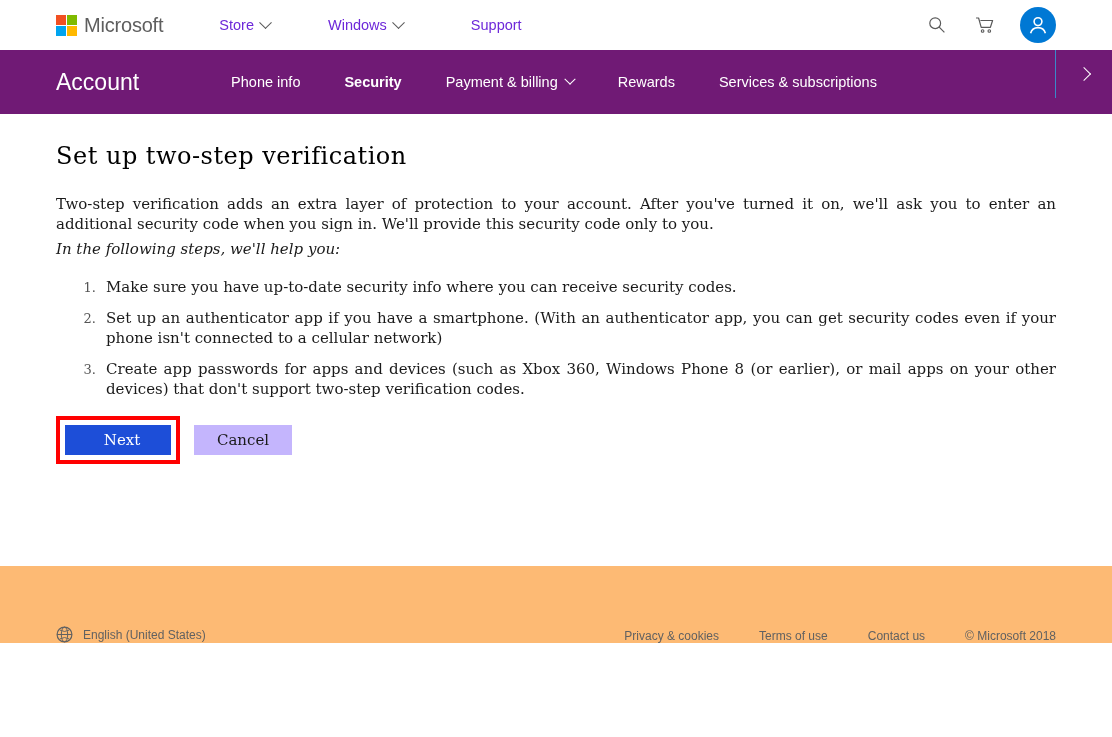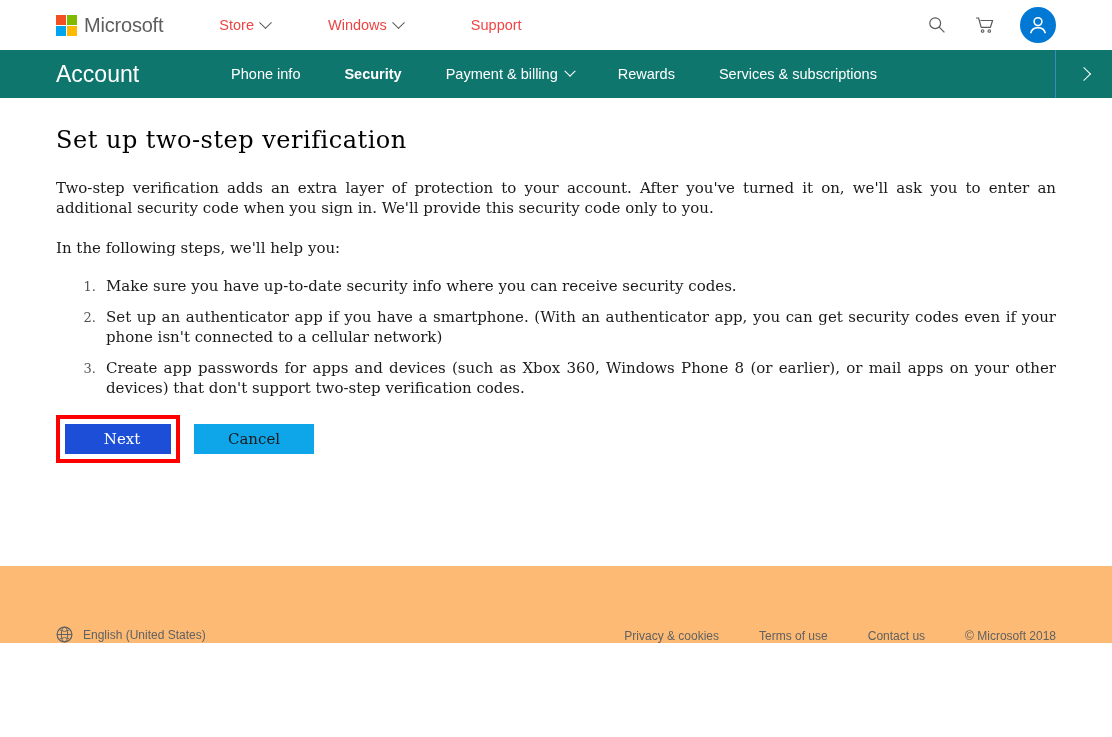--- a/index.html
+++ b/index.html
@@ -50,21 +50,21 @@
     line-height: 1;
     white-space: nowrap;
   }
   .top-nav {
     display: flex;
     align-items: center;
     margin-left: 42px;
   }
   .top-nav-item {
     font-size: 14.5px;
-    color: #ef4444;
+    color: #6d28d9;
     padding: 0 14px;
     display: flex;
     align-items: center;
     gap: 7px;
     cursor: pointer;
     white-space: nowrap;
   }
   .top-nav-item:nth-child(2) { margin-left: 30px; }
   .top-nav-item:nth-child(3) { margin-left: 40px; }
   .chev-down {
@@ -98,22 +98,22 @@
     border-radius: 50%;
     background: #0078d4;
     display: flex;
     align-items: center;
     justify-content: center;
     cursor: pointer;
   }
 
   
   .account-nav {
-    height: 48px;
-    background: #0f766e;
+    height: 64px;
+    background: #701a75;
     display: flex;
     align-items: center;
     position: relative;
   }
   .account-title {
     color: #ffffff;
     font-size: 23px;
     font-weight: 400;
     margin-left: 56px;
     white-space: nowrap;
@@ -182,21 +182,21 @@
   .body-text {
     font-family: "DejaVu Serif", serif;
     font-size: 15px;
     color: #1a1a1a;
     line-height: 20px;
     text-align: justify;
     margin: 0;
     max-width: 1000px;
   }
   .para-1 { margin-top: 24px; }
-  .para-2 { margin-top: 20px; }
+  .para-2 { margin-top: 5px; font-style: italic; }
   .steps {
     font-family: "DejaVu Serif", serif;
     font-size: 15px;
     color: #1a1a1a;
     line-height: 20px;
     margin: 18px 0 0 0;
     padding-left: 44px;
     max-width: 1000px;
   }
   .steps li {
@@ -231,23 +231,23 @@
     width: 106px;
     text-align: center;
   }
   .btn-primary {
     background: #1d4ed8;
     color: #ffffff;
     display: block;
     padding-left: 8px;
   }
   .btn-secondary {
-    background: #0ea5e9;
+    background: #c4b5fd;
     color: #1a1a1a;
-    width: 120px;
+    width: 98px;
     height: 30px;
     margin-left: 14px;
   }
 
   
   .footer {
     position: absolute;
     left: 0;
     top: 566px;
     width: 1112px;

